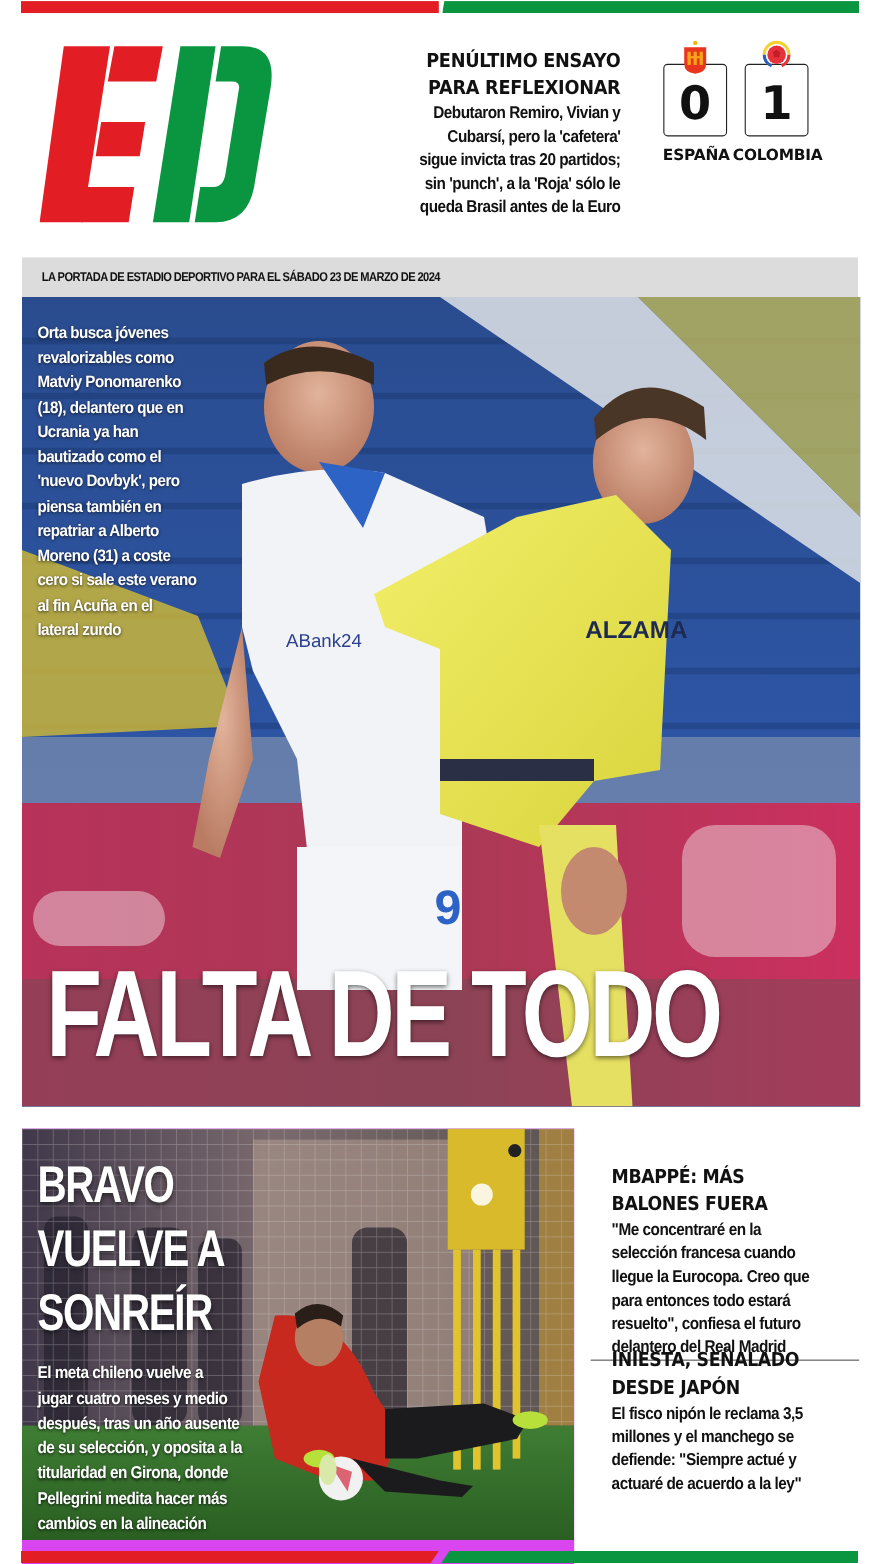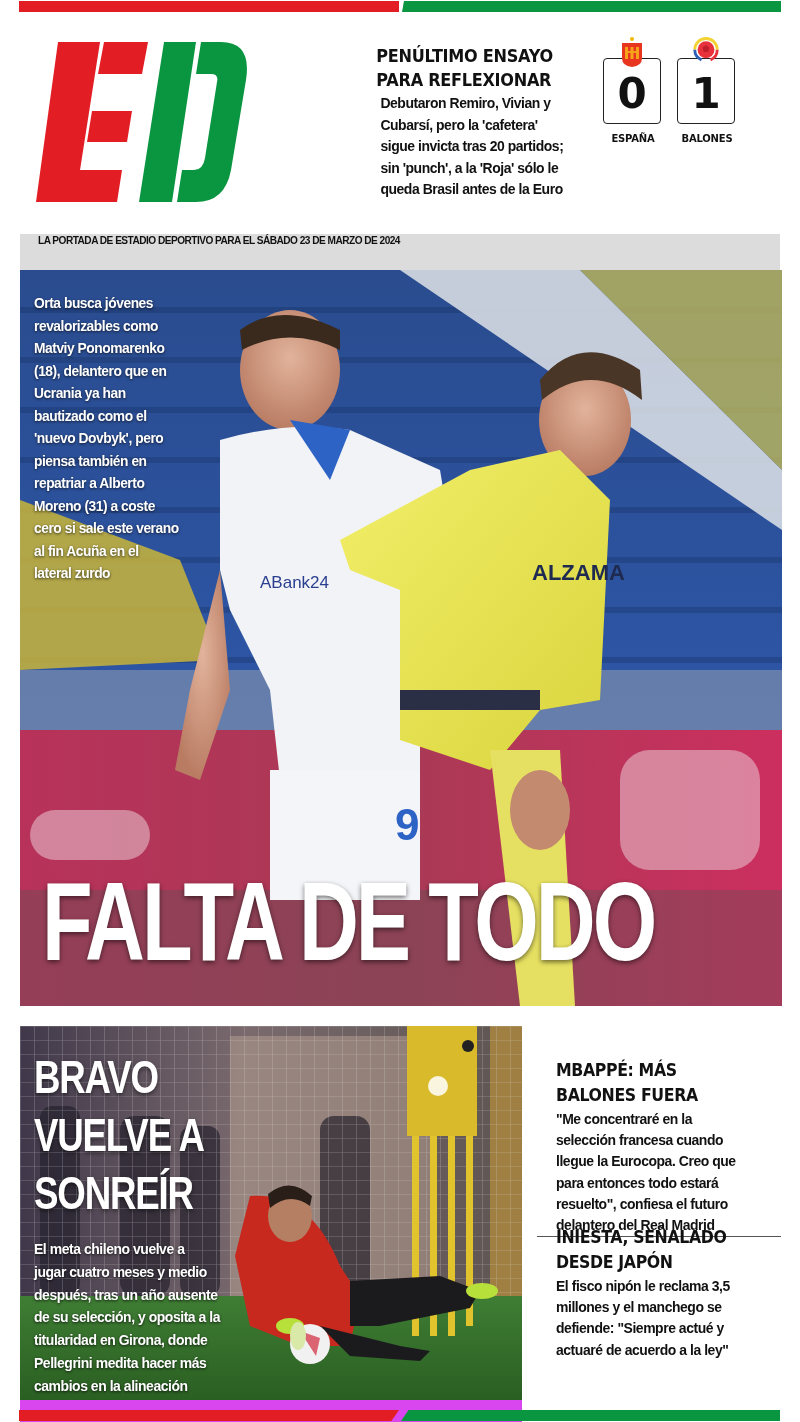--- a/index.html
+++ b/index.html
@@ -9,35 +9,35 @@
   .bar { position: absolute; height: 11px; }
   .bar-red-top { left: 19px; top: 1px; width: 380px; background: #e21d24; clip-path: polygon(0 0, 100% 0, 100% 100%, 0 100%); }
   .bar-green-top { left: 402px; top: 1px; width: 379px; background: #0a9540; clip-path: polygon(2px 0, 100% 0, 100% 100%, 0 100%); }
   .bar-red-bot { left: 12px; top: 1410px; width: 248px; background: #e21d24; clip-path: polygon(0 0, 100% 0, 98% 100%, 0 100%); }
   .bar-green-bot { left: 262px; top: 1410px; width: 248px; background: #0a9540; clip-path: polygon(2% 0, 100% 0, 100% 100%, 0 100%); }
 
   
   .logo { position: absolute; left: 36px; top: 40px; width: 215px; height: 166px; }
 
   
-  .top-story { position: absolute; left: 360px; top: 44px; width: 204px; text-align: left; }
+  .top-story { position: absolute; left: 360px; top: 44px; width: 204px; text-align: right; }
   .top-story h2 { font-family: "DejaVu Sans", sans-serif; font-weight: bold; font-size: 17.5px; line-height: 24px; letter-spacing: -0.3px; color: #111; transform: scaleX(0.92); transform-origin: right; white-space: nowrap; }
   .top-story p { font-family: "Liberation Sans", sans-serif; font-weight: bold; font-size: 15.5px; line-height: 21.5px; color: #111; letter-spacing: -0.5px; margin-top: 0; white-space: nowrap; transform: scaleX(0.9); transform-origin: right; }
 
   
   .score { position: absolute; top: 36px; width: 60px; }
   .score .box { position: absolute; top: 22px; left: 0; width: 58px; height: 66px; border: 1.5px solid #222; border-radius: 4px; background: #fff; display: flex; align-items: center; justify-content: center; }
   .score .num { font-family: "DejaVu Sans", sans-serif; font-weight: bold; font-size: 42px; color: #111; line-height: 1; margin-top: 6px; }
   .score .crest { position: absolute; left: 17px; top: 0; width: 24px; height: 32px; z-index: 2; }
-  .score .name { position: absolute; top: 97px; left: -20px; width: 100px; text-align: center; font-family: "DejaVu Sans", sans-serif; font-weight: bold; font-size: 10px; letter-spacing: -0.2px; color: #111; }
+  .score .name { position: absolute; top: 97px; left: -20px; width: 100px; text-align: center; font-family: "DejaVu Sans", sans-serif; font-weight: bold; font-size: 14px; letter-spacing: -0.2px; color: #111; }
   .score-es { left: 603px; }
   .score-co { left: 677px; }
 
   
-  .dateband { position: absolute; left: 20px; top: 234px; width: 760px; height: 36px; background: #dcdcdc; padding-left: 18px; display: flex; align-items: flex-start; }
+  .dateband { position: absolute; left: 20px; top: 234px; width: 760px; height: 36px; background: #dcdcdc; padding-left: 18px; display: flex; align-items: center; }
   .dateband span { font-family: "Liberation Sans", sans-serif; font-weight: bold; font-size: 11.5px; letter-spacing: -0.6px; color: #111; transform: scaleX(0.88); transform-origin: left; white-space: nowrap; }
 
   
   .hero { position: absolute; left: 20px; top: 270px; width: 762px; height: 736px; overflow: hidden; background: #223a6f; }
   .hero svg.bg { position: absolute; left: 0; top: 0; }
   .hero .side-text { position: absolute; left: 14px; top: 22px; width: 200px; font-family: "Liberation Sans", sans-serif; font-weight: bold; font-size: 15px; line-height: 22.5px; color: #fff; letter-spacing: -0.5px; text-shadow: 0 1px 3px rgba(0,0,0,0.7); transform: scaleX(0.92); transform-origin: left; white-space: pre-line; }
   .hero .headline { position: absolute; left: 22px; top: 596px; width: 740px; font-family: "Liberation Sans", sans-serif; font-weight: bold; font-size: 112px; line-height: 112px; color: #fff; letter-spacing: -4px; transform: scaleX(0.74); transform-origin: left; white-space: nowrap; text-shadow: 0 2px 6px rgba(0,0,0,0.55); }
 
   
   .photo2 { position: absolute; left: 20px; top: 1026px; width: 502px; height: 452px; overflow: hidden; background: #d946ef; }
@@ -101,21 +101,21 @@
   <svg class="crest" viewBox="0 0 24 32" style="left:11px;width:36px;height:36px;top:-2px">
     <path d="M2,14 A10,10 0 0 1 22,14" stroke="#f4d232" stroke-width="2.5" fill="none"></path>
     <path d="M2,14 A10,10 0 0 0 8,23" stroke="#2c5fb7" stroke-width="2.5" fill="none"></path>
     <path d="M16,23 A10,10 0 0 0 22,14" stroke="#e7323c" stroke-width="2.5" fill="none"></path>
     <circle cx="12" cy="14" r="7.5" fill="#e7323c"></circle>
     <polygon points="12,10 15,12 14,16 10,16 9,12" fill="#c01e2a"></polygon>
   </svg>
   <div class="box">
     <span class="num">1</span>
   </div>
-  <div class="name">BALONES</div>
+  <div class="name">COLOMBIA</div>
 </div>
 
 <div class="dateband">
   <span>LA PORTADA DE ESTADIO DEPORTIVO PARA EL SÁBADO 23 DE MARZO DE 2024</span>
 </div>
 
 <div class="hero">
   <svg class="bg" width="762" height="736" viewBox="0 0 762 736">
     <defs>
       <linearGradient id="stand" x1="0" y1="0" x2="0" y2="1">

